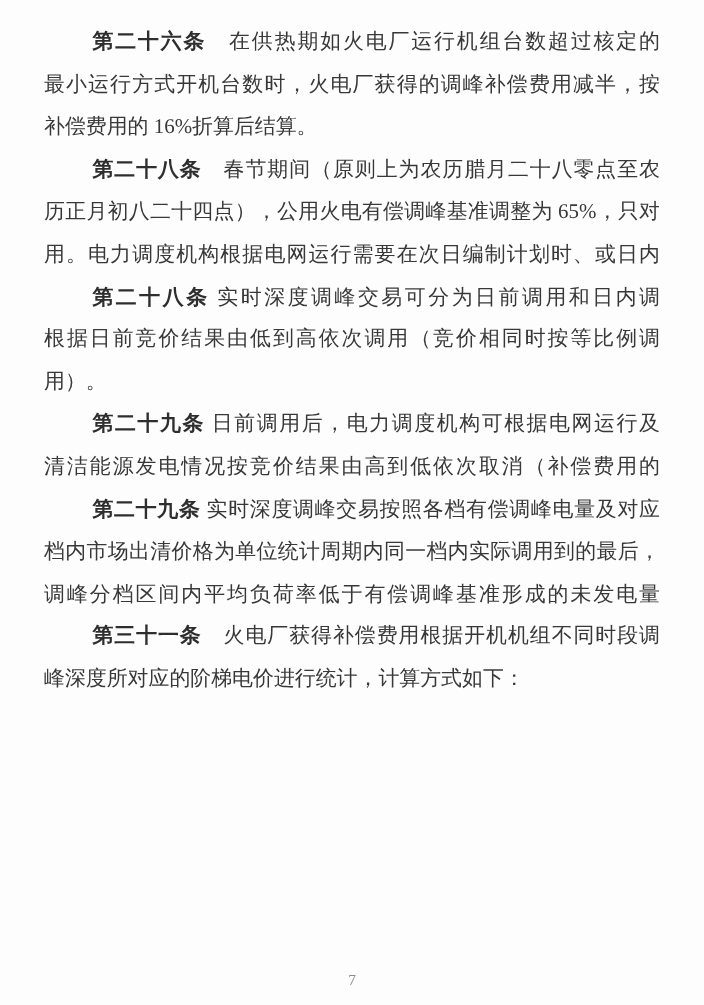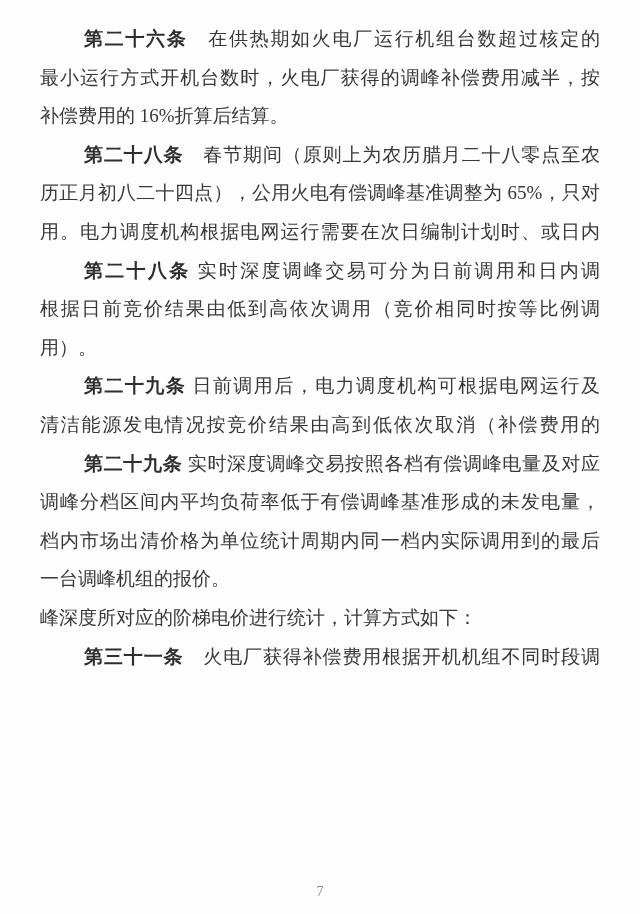--- a/index.html
+++ b/index.html
@@ -62,20 +62,19 @@
       <div class="line last">补偿费用的 16%折算后结算。</div>
       <div class="line first"><span class="article-no">第二十八条</span>　春节期间（原则上为农历腊月二十八零点至农</div>
       <div class="line">历正月初八二十四点），公用火电有偿调峰基准调整为 65%，只对</div>
       <div class="line">用。电力调度机构根据电网运行需要在次日编制计划时、或日内</div>
       <div class="line first"><span class="article-no">第二十八条</span> 实时深度调峰交易可分为日前调用和日内调</div>
       <div class="line">根据日前竞价结果由低到高依次调用（竞价相同时按等比例调</div>
       <div class="line last">用）。</div>
       <div class="line first"><span class="article-no">第二十九条</span> 日前调用后，电力调度机构可根据电网运行及</div>
       <div class="line">清洁能源发电情况按竞价结果由高到低依次取消（补偿费用的</div>
       <div class="line first"><span class="article-no">第二十九条</span> 实时深度调峰交易按照各档有偿调峰电量及对应</div>
-      <div class="line">调峰分档区间内平均负荷率低于有偿调峰基准形成的未发电量，</div>
-      <div class="line">档内市场出清价格为单位统计周期内同一档内实际调用到的最后</div>
-      <div class="line last">一台调峰机组的报价。</div>
+      <div class="line">档内市场出清价格为单位统计周期内同一档内实际调用到的最后，</div>
+      <div class="line">调峰分档区间内平均负荷率低于有偿调峰基准形成的未发电量</div>
+      <div class="line first"><span class="article-no">第三十一条</span>　火电厂获得补偿费用根据开机机组不同时段调</div>
       <div class="line last">峰深度所对应的阶梯电价进行统计，计算方式如下：</div>
-      <div class="line first"><span class="article-no">第三十一条</span>　火电厂获得补偿费用根据开机机组不同时段调</div>
     </div>
   <div class="page-number">7</div>
 </div>
 
 </body></html>

